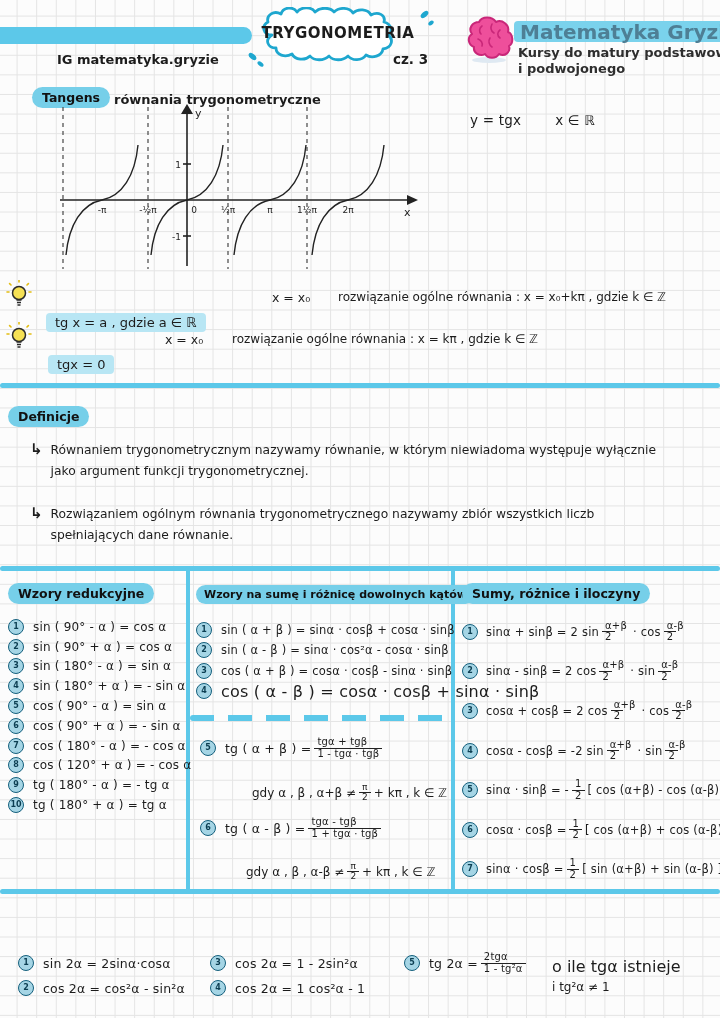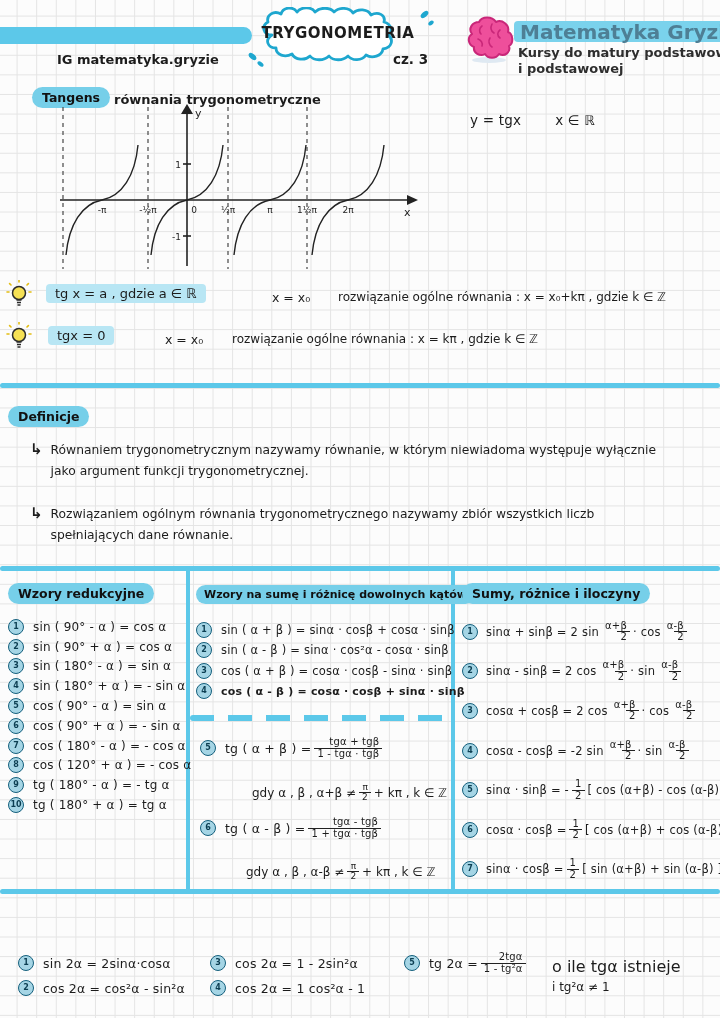--- a/index.html
+++ b/index.html
@@ -7,30 +7,30 @@
     position:relative;width:720px;height:1018px;overflow:hidden;
     background-color:#fcfcfc;
     background-image:linear-gradient(#e4e4e4 1px,transparent 1px),
                      linear-gradient(90deg,#e4e4e4 1px,transparent 1px);
     background-size:19.6px 19.6px;background-position:-3px -4px;
     font-family:"DejaVu Sans",sans-serif;color:#1c1c1c;
   }
   .abs{position:absolute;}
   .pill{background:#76cfe9;border-radius:12px;padding:3px 10px;font-weight:700;
         font-size:12.5px;display:inline-block;white-space:nowrap;color:#111;}
-  .hl{background:#b8e6f4;border-radius:4px;padding:2px 9px;white-space:nowrap;}
+  .hl{background:#b8e6f4;border-radius:4px;padding:2px 9px;white-space:nowrap;margin-top:29px;}
   .hline{background:#5cc8e9;border-radius:3px;height:5px;}
   .vline{background:#5cc8e9;border-radius:3px;width:4.5px;}
   .dashline{height:5.5px;border-radius:3px;
     background:repeating-linear-gradient(90deg,#5cc8e9 0 24px,transparent 24px 38px);}
   .cnum{width:14px;height:14px;min-width:14px;border-radius:50%;background:#a5d5e5;
         border:1.5px solid #15607d;color:#0c3e52;font-size:8px;font-weight:700;
         display:inline-flex;align-items:center;justify-content:center;line-height:1;}
   .math{font-size:12px;white-space:nowrap;letter-spacing:.2px;display:inline-flex;align-items:center;}
-  .frac{display:inline-flex;flex-direction:column;align-items:flex-end;vertical-align:middle;
+  .frac{display:inline-flex;flex-direction:column;align-items:flex-start;vertical-align:middle;
         margin:0 3px;line-height:1.05;}
   .frac .fn{font-size:10px;padding:0 3px;}
   .frac .fd{font-size:10px;border-top:1.2px solid #222;padding:0 3px;}
   .rrow{display:flex;align-items:center;gap:9px;height:19.8px;}
   .mrow{display:flex;align-items:center;gap:9px;height:20.3px;}
   .srow{display:flex;align-items:center;gap:8px;height:39.6px;}
   .srow .math{font-size:11.5px;}
   .tgrow{display:flex;align-items:center;gap:9px;}
   .tgrow .math{font-size:12.5px;}
   .cond{font-size:12px;white-space:nowrap;display:inline-flex;align-items:center;}
@@ -67,21 +67,21 @@
   <div class="abs" style="left:393px;top:51px;font-size:13.5px;font-weight:600;">cz. 3</div>
 
   <svg class="abs" style="left:464px;top:13px;" width="50" height="52" viewBox="0 0 50 52">
     <ellipse cx="25" cy="47" rx="17" ry="3" fill="#dfe9f2"></ellipse>
     <path d="M15 9 C8 9 4 16 8 21 C3 24 4 32 10 34 C9 40 16 44 21 41 C24 46 32 46 35 41 C41 44 47 39 45 33 C50 30 49 21 44 19 C46 12 38 6 32 9 C28 3 18 3 15 9 Z" fill="#ee4f9b" stroke="#c92779" stroke-width="2" stroke-linejoin="round"></path>
     <path d="M18 13 C15 15 15 19 17 21 M28 11 C26 15 27 18 30 20 M36 17 C33 19 33 23 36 25 M14 26 C17 27 19 30 18 33 M26 25 C24 28 25 32 28 34" stroke="#c92779" stroke-width="1.6" fill="none" stroke-linecap="round"></path>
   </svg>
   <div class="abs hline" style="left:514px;top:21px;width:206px;height:21px;border-radius:4px 0 0 4px;background:#7ad2ec;"></div>
   <div class="abs brandname" style="left:520px;top:20px;">Matematyka Gryzie</div>
   <div class="abs tagline" style="left:518px;top:45px;">Kursy do matury podstawowej</div>
-  <div class="abs tagline" style="left:518px;top:61px;">i podstawowej</div>
+  <div class="abs tagline" style="left:518px;top:61px;">i podwojonego</div>
 
   <div class="abs pill" style="left:32px;top:87px;">Tangens</div>
   <div class="abs" style="left:114px;top:92px;font-size:13px;font-weight:600;">równania  trygonometryczne</div>
 
   <svg class="abs" style="left:55px;top:103px;" width="365" height="172" viewBox="0 0 365 172">
 
     <g stroke="#555" stroke-width="1.3" stroke-dasharray="4 4">
       <line x1="8" y1="4" x2="8" y2="166"></line>
       <line x1="93" y1="4" x2="93" y2="166"></line>
       <line x1="173" y1="4" x2="173" y2="166"></line>
@@ -231,21 +231,21 @@
         <div class="mrow">
           <span class="cnum">2</span>
           <span class="math" style="font-size:11.5px;">sin ( α - β ) =  sinα · cos²α  -  cosα · sinβ</span>
         </div>
         <div class="mrow">
           <span class="cnum">3</span>
           <span class="math" style="font-size:11.5px;">cos ( α + β ) =  cosα · cosβ  -  sinα · sinβ</span>
         </div>
         <div class="mrow">
           <span class="cnum">4</span>
-          <span class="math" style="font-size:11px;font-weight:bold;">cos ( α - β ) =  cosα · cosβ  +  sinα · sinβ</span>
+          <span class="math" style="font-size:16px;">cos ( α - β ) =  cosα · cosβ  +  sinα · sinβ</span>
         </div>
       </div>
   </div>
 
   <div class="abs tgrow" style="left:200px;top:737px;">
     <span class="cnum">5</span>
     <span class="math">tg ( α + β ) = <span class="frac">
           <span class="fn">tgα + tgβ</span>
           <span class="fd">1 - tgα · tgβ</span>
         </span></span>

